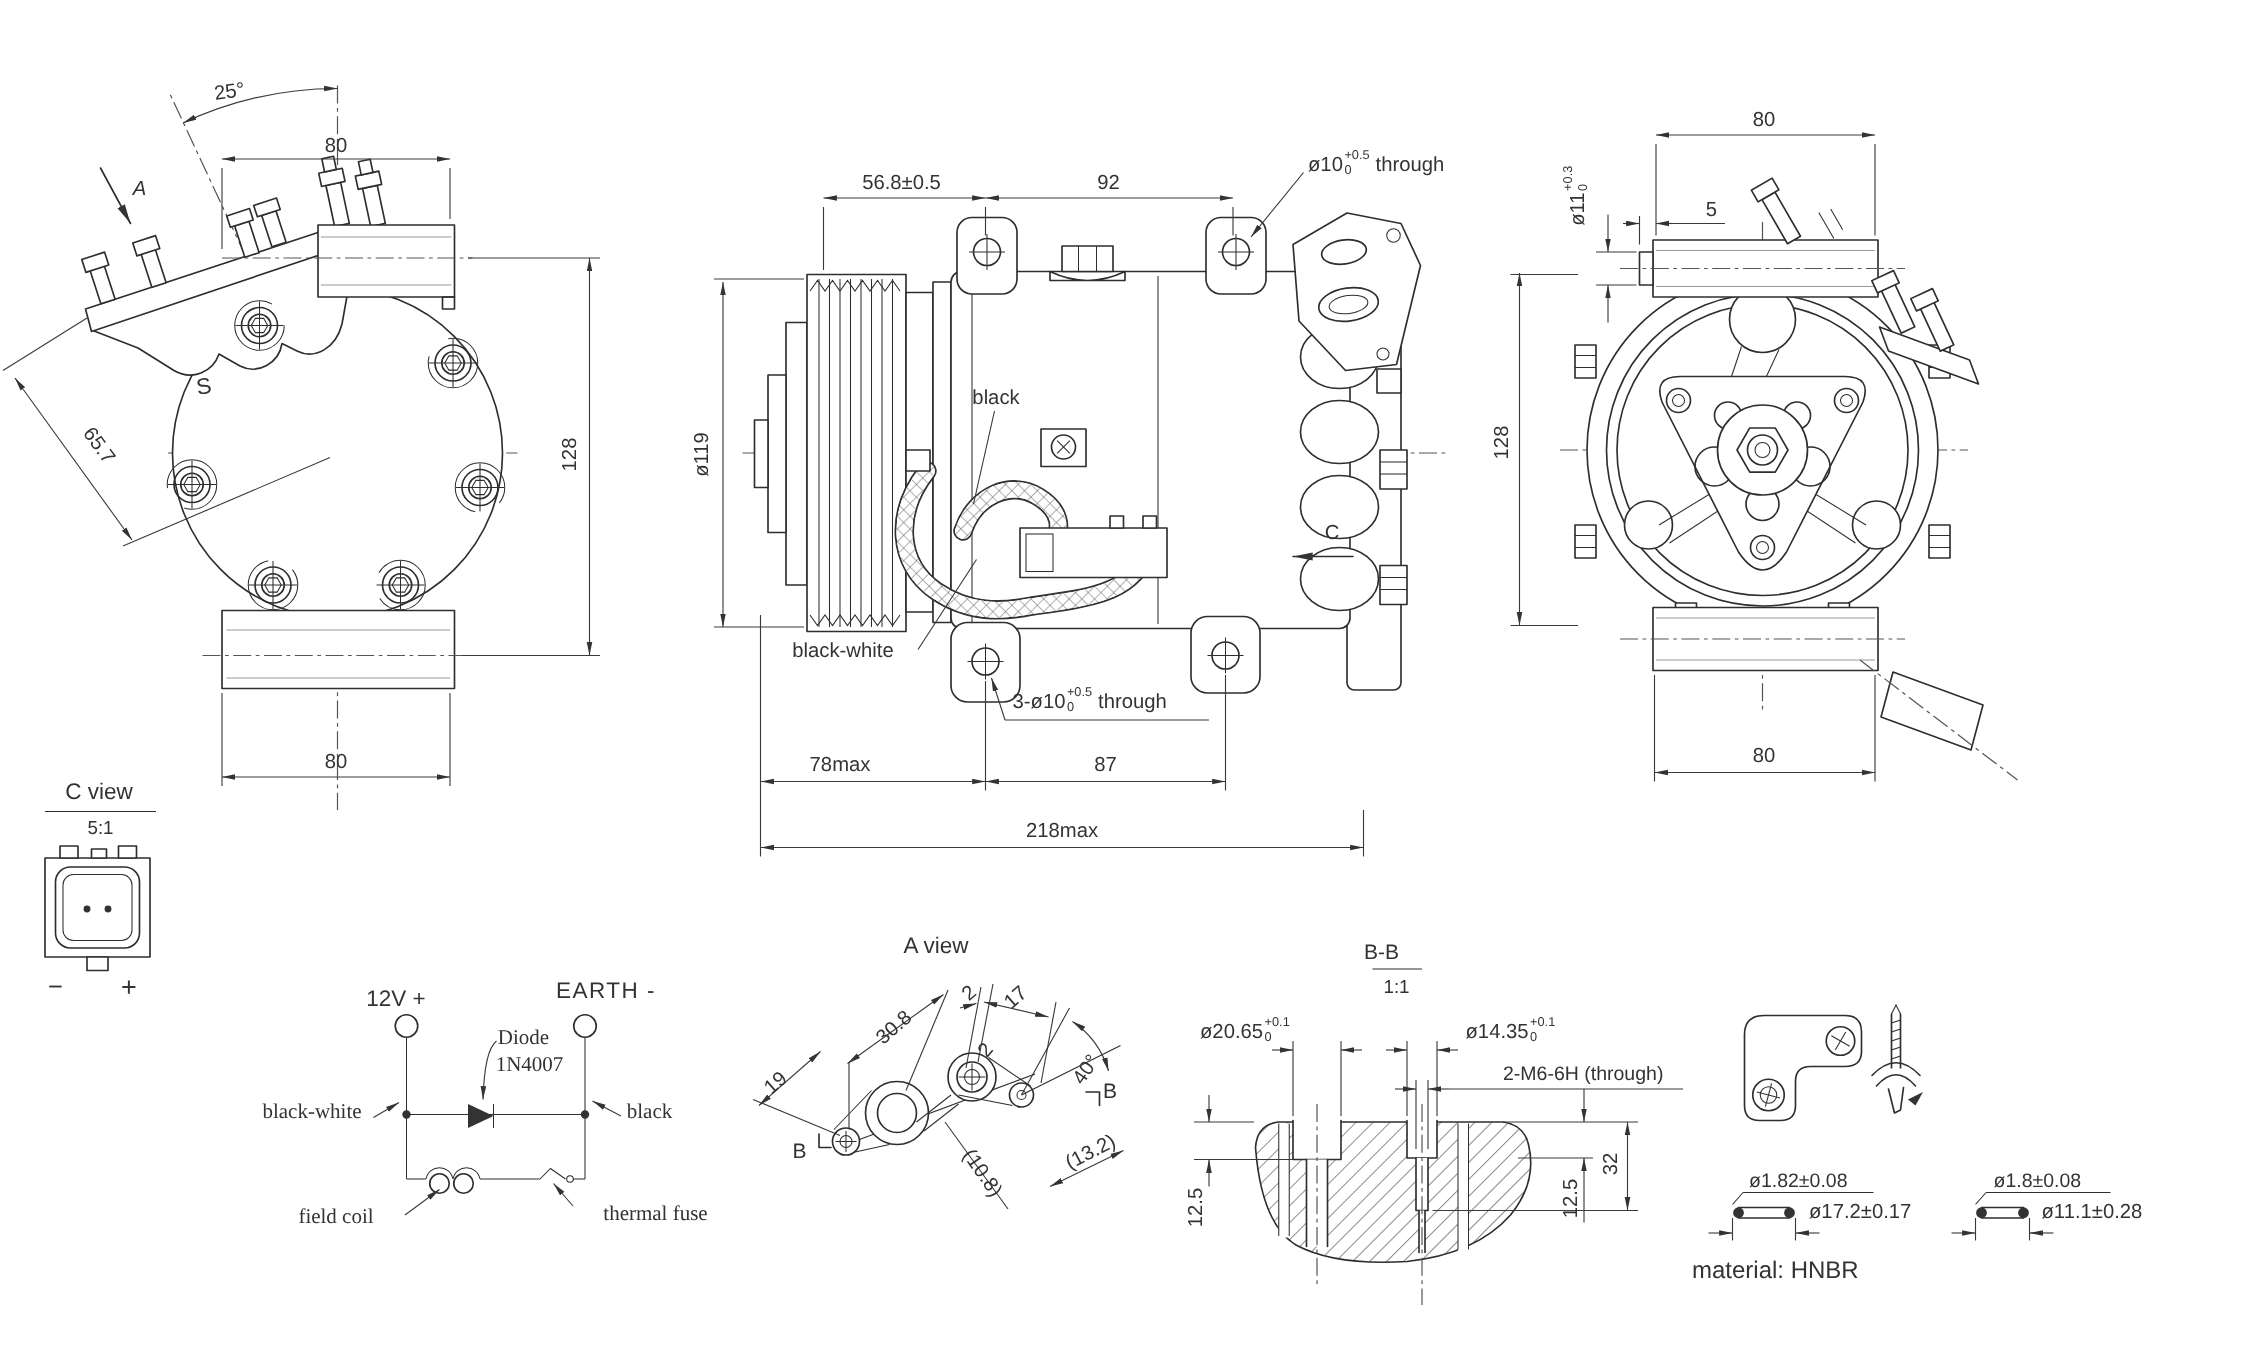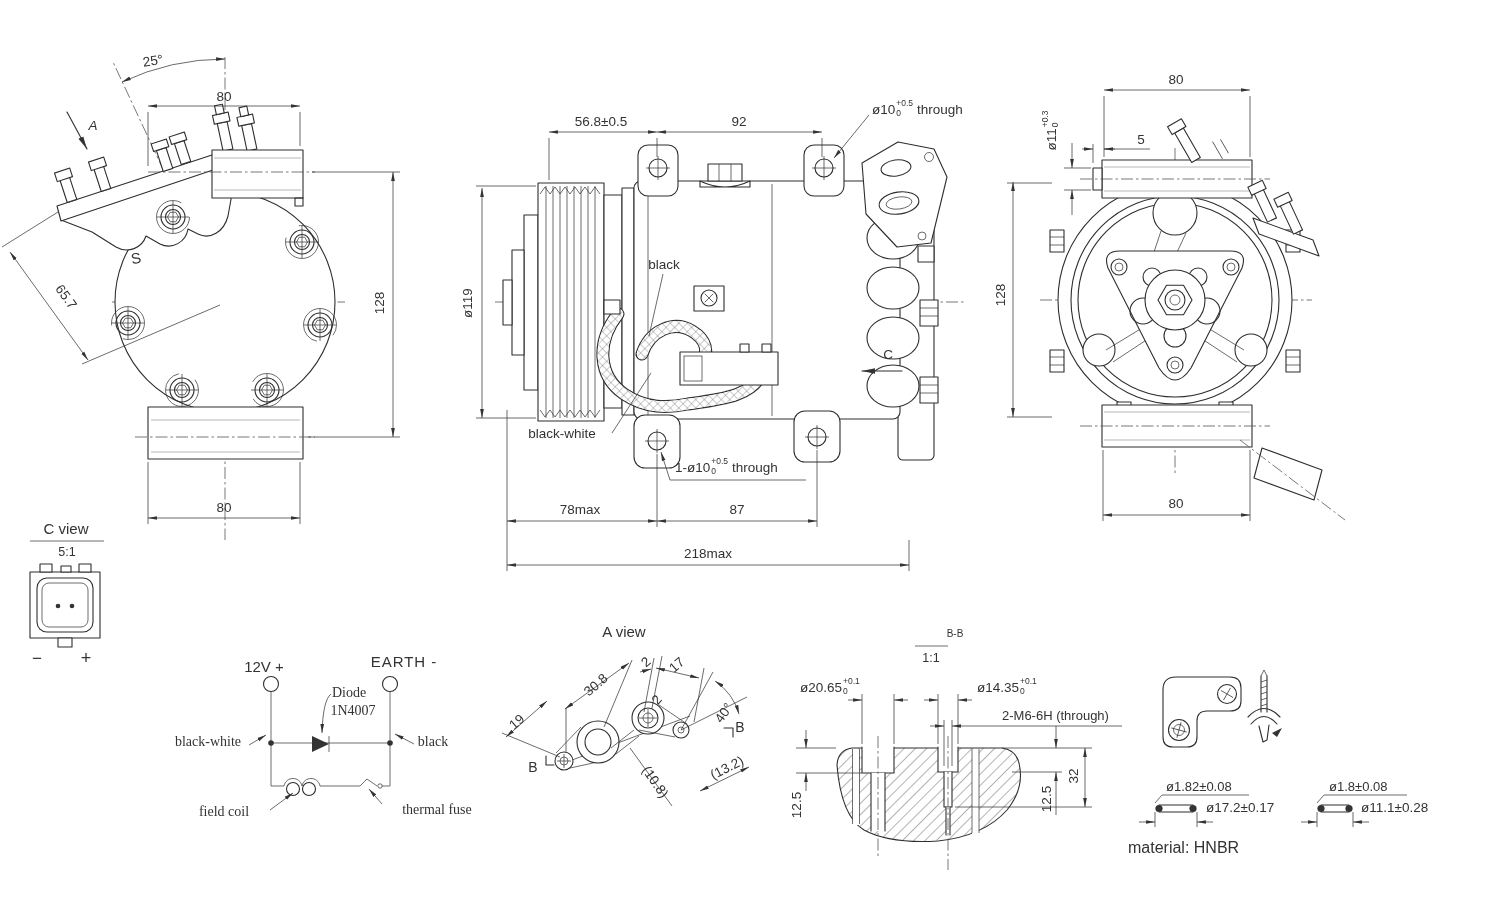--- a/index.html
+++ b/index.html
@@ -586,29 +586,29 @@
           <i>0</i>
         </span>
         <span class="sfx">through</span>
       </span>
 </div>
 <div class="lbl" style="left:468px;top:303px;transform:translate(-50%,-50%) rotate(-90deg)">ø119</div>
 <div class="lbl" style="left:664px;top:265px">black</div>
 <div class="lbl" style="left:562px;top:434px">black-white</div>
 <div class="lbl tl" style="left:675px;top:458px">
   <span class="co">
-        <span>1-ø10</span>
+        <span>3-ø10</span>
         <span class="tol">
           <i>+0.5</i>
           <i>0</i>
         </span>
         <span class="sfx">through</span>
       </span>
 </div>
-<div class="lbl" style="left:580px;top:510px">78max</div>
+<div class="lbl" style="left:560px;top:510px">78max</div>
 <div class="lbl" style="left:737px;top:510px">87</div>
 <div class="lbl" style="left:708px;top:554px">218max</div>
 <div class="lbl" style="left:888px;top:355px">C</div>
 <div class="lbl" style="left:1001px;top:295px;transform:translate(-50%,-50%) rotate(-90deg)">128</div>
 
 <div class="lbl" style="left:1176px;top:80px">80</div>
 <div class="lbl" style="left:1052px;top:130px;transform:translate(-50%,-50%) rotate(-90deg)">
   <span class="co">
         <span>ø11</span>
         <span class="tol">
@@ -639,21 +639,21 @@
 <div class="lbl" style="left:596px;top:685px;transform:translate(-50%,-50%) rotate(-41deg)">30.8</div>
 <div class="lbl" style="left:646px;top:662px;transform:translate(-50%,-50%) rotate(-41deg)">2</div>
 <div class="lbl" style="left:677px;top:665px;transform:translate(-50%,-50%) rotate(-41deg)">17</div>
 <div class="lbl" style="left:657px;top:700px;transform:translate(-50%,-50%) rotate(-50deg)">2</div>
 <div class="lbl" style="left:724px;top:713px;transform:translate(-50%,-50%) rotate(-55deg)">40°</div>
 <div class="lbl" style="left:740px;top:727px;font-size:14px">B</div>
 <div class="lbl" style="left:533px;top:767px;font-size:14px">B</div>
 <div class="lbl" style="left:655px;top:782px;transform:translate(-50%,-50%) rotate(55deg)">(10.8)</div>
 <div class="lbl" style="left:727px;top:768px;transform:translate(-50%,-50%) rotate(-27deg)">(13.2)</div>
 
-<div class="lbl" style="left:955px;top:634px;font-size:10px">B-B</div>
+<div class="lbl" style="left:921px;top:634px;font-size:14px">B-B</div>
 <div class="lbl" style="left:931px;top:658px;font-size:12.5px">1:1</div>
 <div class="lbl tl" style="left:800px;top:678px">
   <span class="co">
         <span>ø20.65</span>
         <span class="tol">
           <i>+0.1</i>
           <i>0</i>
         </span>
       </span>
 </div>

